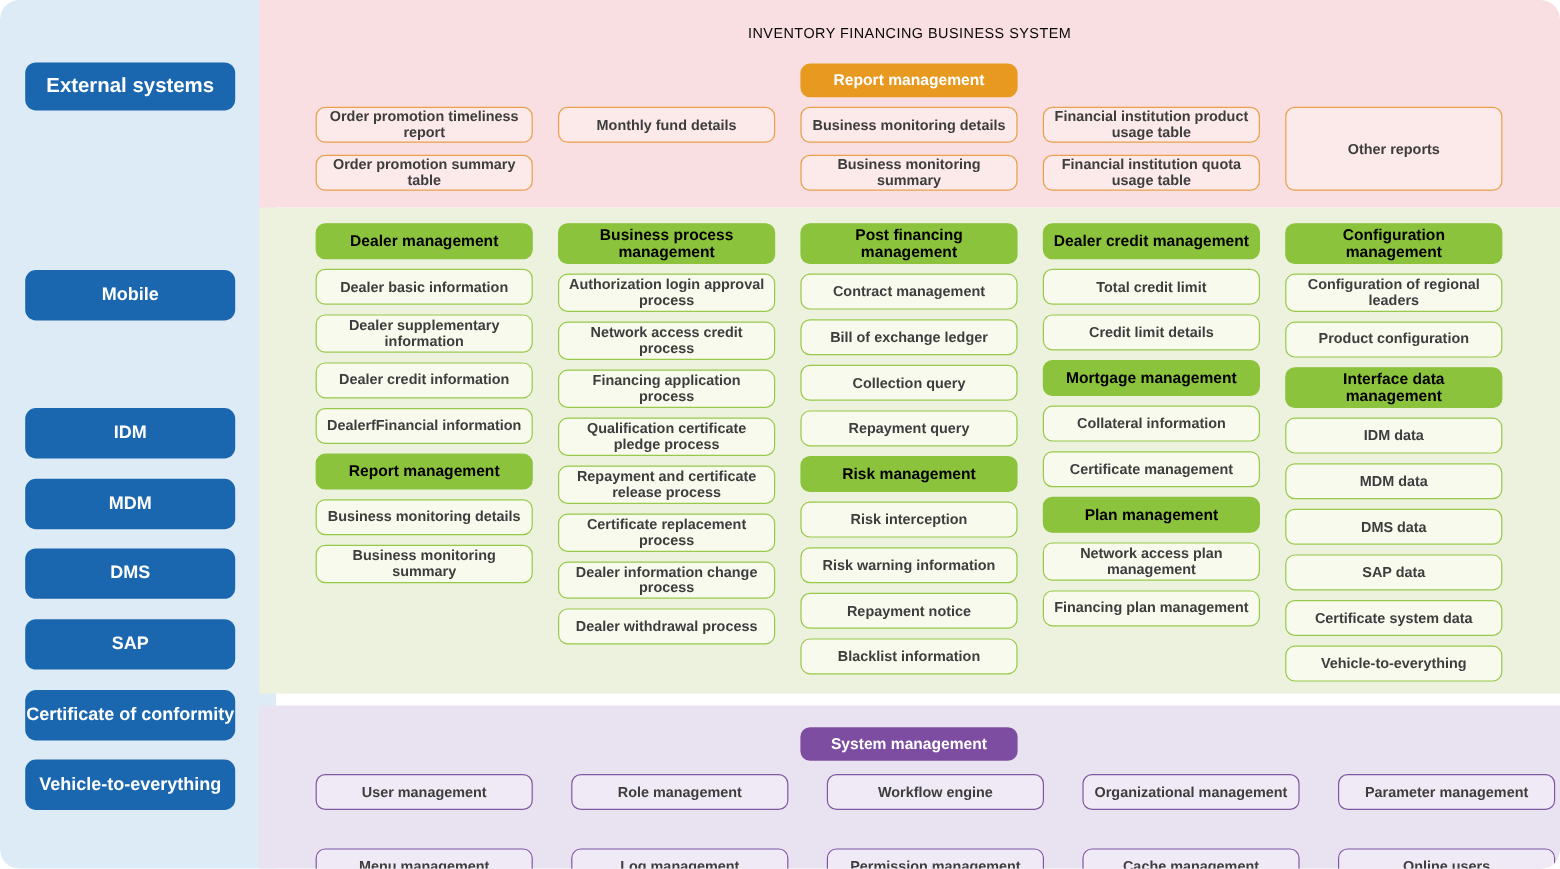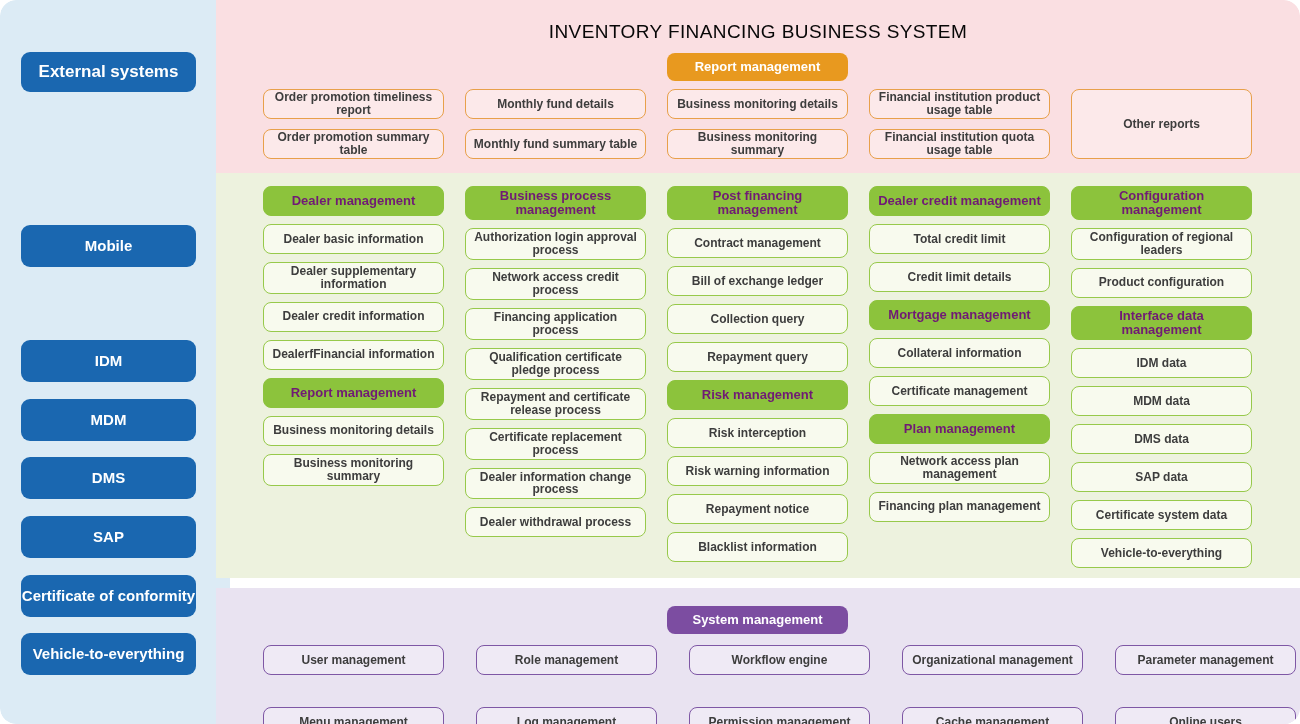--- a/index.html
+++ b/index.html
@@ -21,39 +21,39 @@
   }
   .blue-btn.big{font-size:17px;height:40px;}
   
   .content{position:absolute;left:216px;top:0;width:1084px;height:724px;}
   .band{position:absolute;left:0;width:1084px;}
   .band-pink{top:0;height:173px;background:#fadfe2;border-radius:0 16px 0 0;}
   .band-green{top:173px;height:405px;background:#edf2de;}
   .band-purple{top:588px;height:146px;background:#e9e3f1;border-radius:0 0 16px 0;}
   .title{
     position:absolute;top:21px;left:0;width:100%;text-align:center;
-    font-size:19px;letter-spacing:.4px;color:#070707;font-weight:400;
+    font-size:12px;letter-spacing:.4px;color:#070707;font-weight:400;
   }
   .band-header{
     position:absolute;left:451px;width:181px;height:28px;
     border-radius:8px;color:#ffffff;font-size:13px;font-weight:700;
     display:flex;align-items:center;justify-content:center;text-align:center;line-height:1.05;
   }
   .band-header.orange{top:53px;background:#e8991f;}
   .band-header.purple{top:18px;background:#7c4da1;}
   
   .box{
     box-sizing:border-box;border-radius:8px;
     display:flex;align-items:center;justify-content:center;
     text-align:center;font-size:12px;font-weight:700;color:#3d3d3d;
     line-height:1.08;padding:2px 6px;
   }
   .pink-box{background:#fce9ea;border:1.5px solid #e8a04a;}
   .green-box{background:#f8faee;border:1.5px solid #97c94a;}
-  .green-header{background:#8cc33c;border:1.5px solid #8cc33c;color:#701a75;font-size:13px;}
+  .green-header{background:#8cc33c;border:1.5px solid #8cc33c;color:#000000;font-size:13px;}
   .purple-box{background:#efeaf5;border:1.5px solid #7e57a5;}
   
   .reports-grid{
     position:absolute;top:89px;left:47px;
     display:grid;grid-template-columns:repeat(5,181px);
     grid-auto-rows:30px;column-gap:21px;row-gap:10px;
   }
   .biz-columns{
     position:absolute;top:13px;left:47px;
     display:flex;gap:21px;
@@ -81,21 +81,20 @@
       <div class="blue-btn" style="top: 633px;">Vehicle-to-everything</div>
     </aside>
   <main class="content">
     <section class="band band-pink">
       <div class="title">INVENTORY FINANCING BUSINESS SYSTEM</div>
       <div class="band-header orange">Report management</div>
       <div class="reports-grid" id="reports-grid">
           <div class="box pink-box" style="grid-area: 1 / 1;">Order promotion timeliness report</div>
           <div class="box pink-box" style="grid-area: 2 / 1;">Order promotion summary table</div>
           <div class="box pink-box" style="grid-area: 1 / 2;">Monthly fund details</div>
-          <div class="box pink-box" style="grid-area: 2 / 2;">Monthly fund summary table</div>
           <div class="box pink-box" style="grid-area: 1 / 3;">Business monitoring details</div>
           <div class="box pink-box" style="grid-area: 2 / 3;">Business monitoring summary</div>
           <div class="box pink-box" style="grid-area: 1 / 4;">Financial institution product usage table</div>
           <div class="box pink-box" style="grid-area: 2 / 4;">Financial institution quota usage table</div>
           <div class="box pink-box" style="grid-area: 1 / 5 / span 2;">Other reports</div>
         </div>
     </section>
     <section class="band band-green">
       <div class="biz-columns" id="biz-columns">
           <div class="biz-col">

